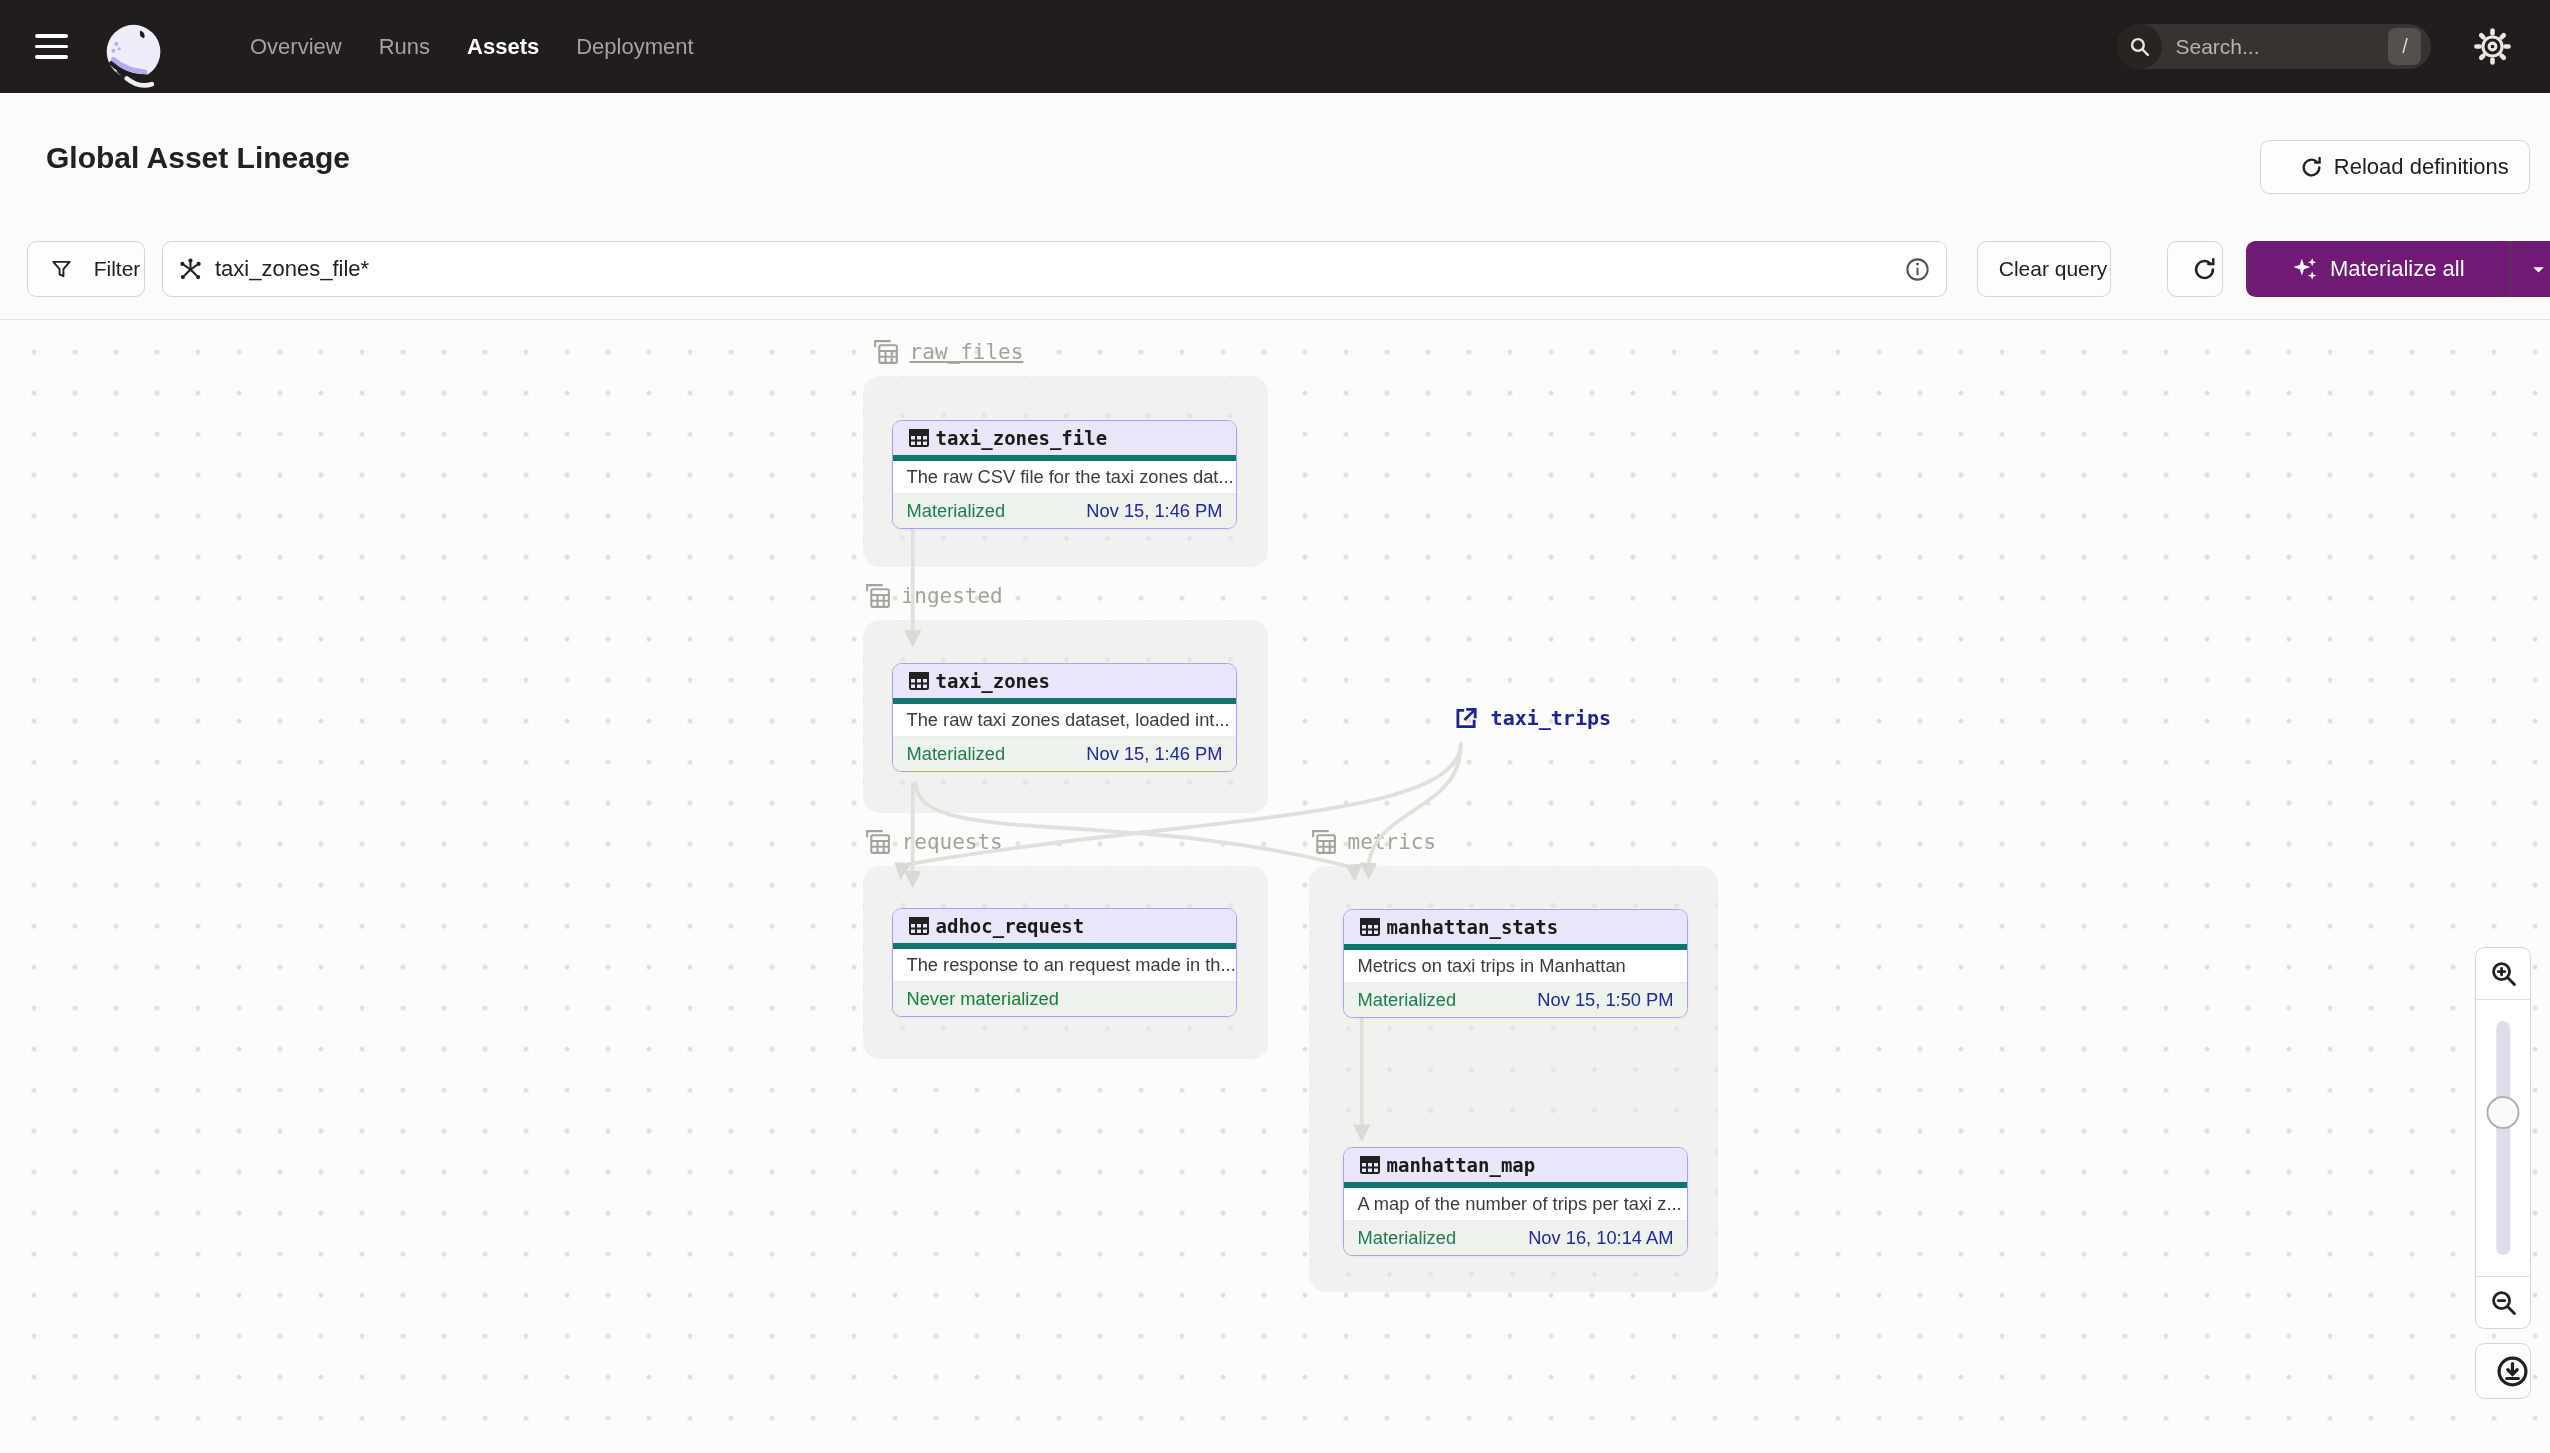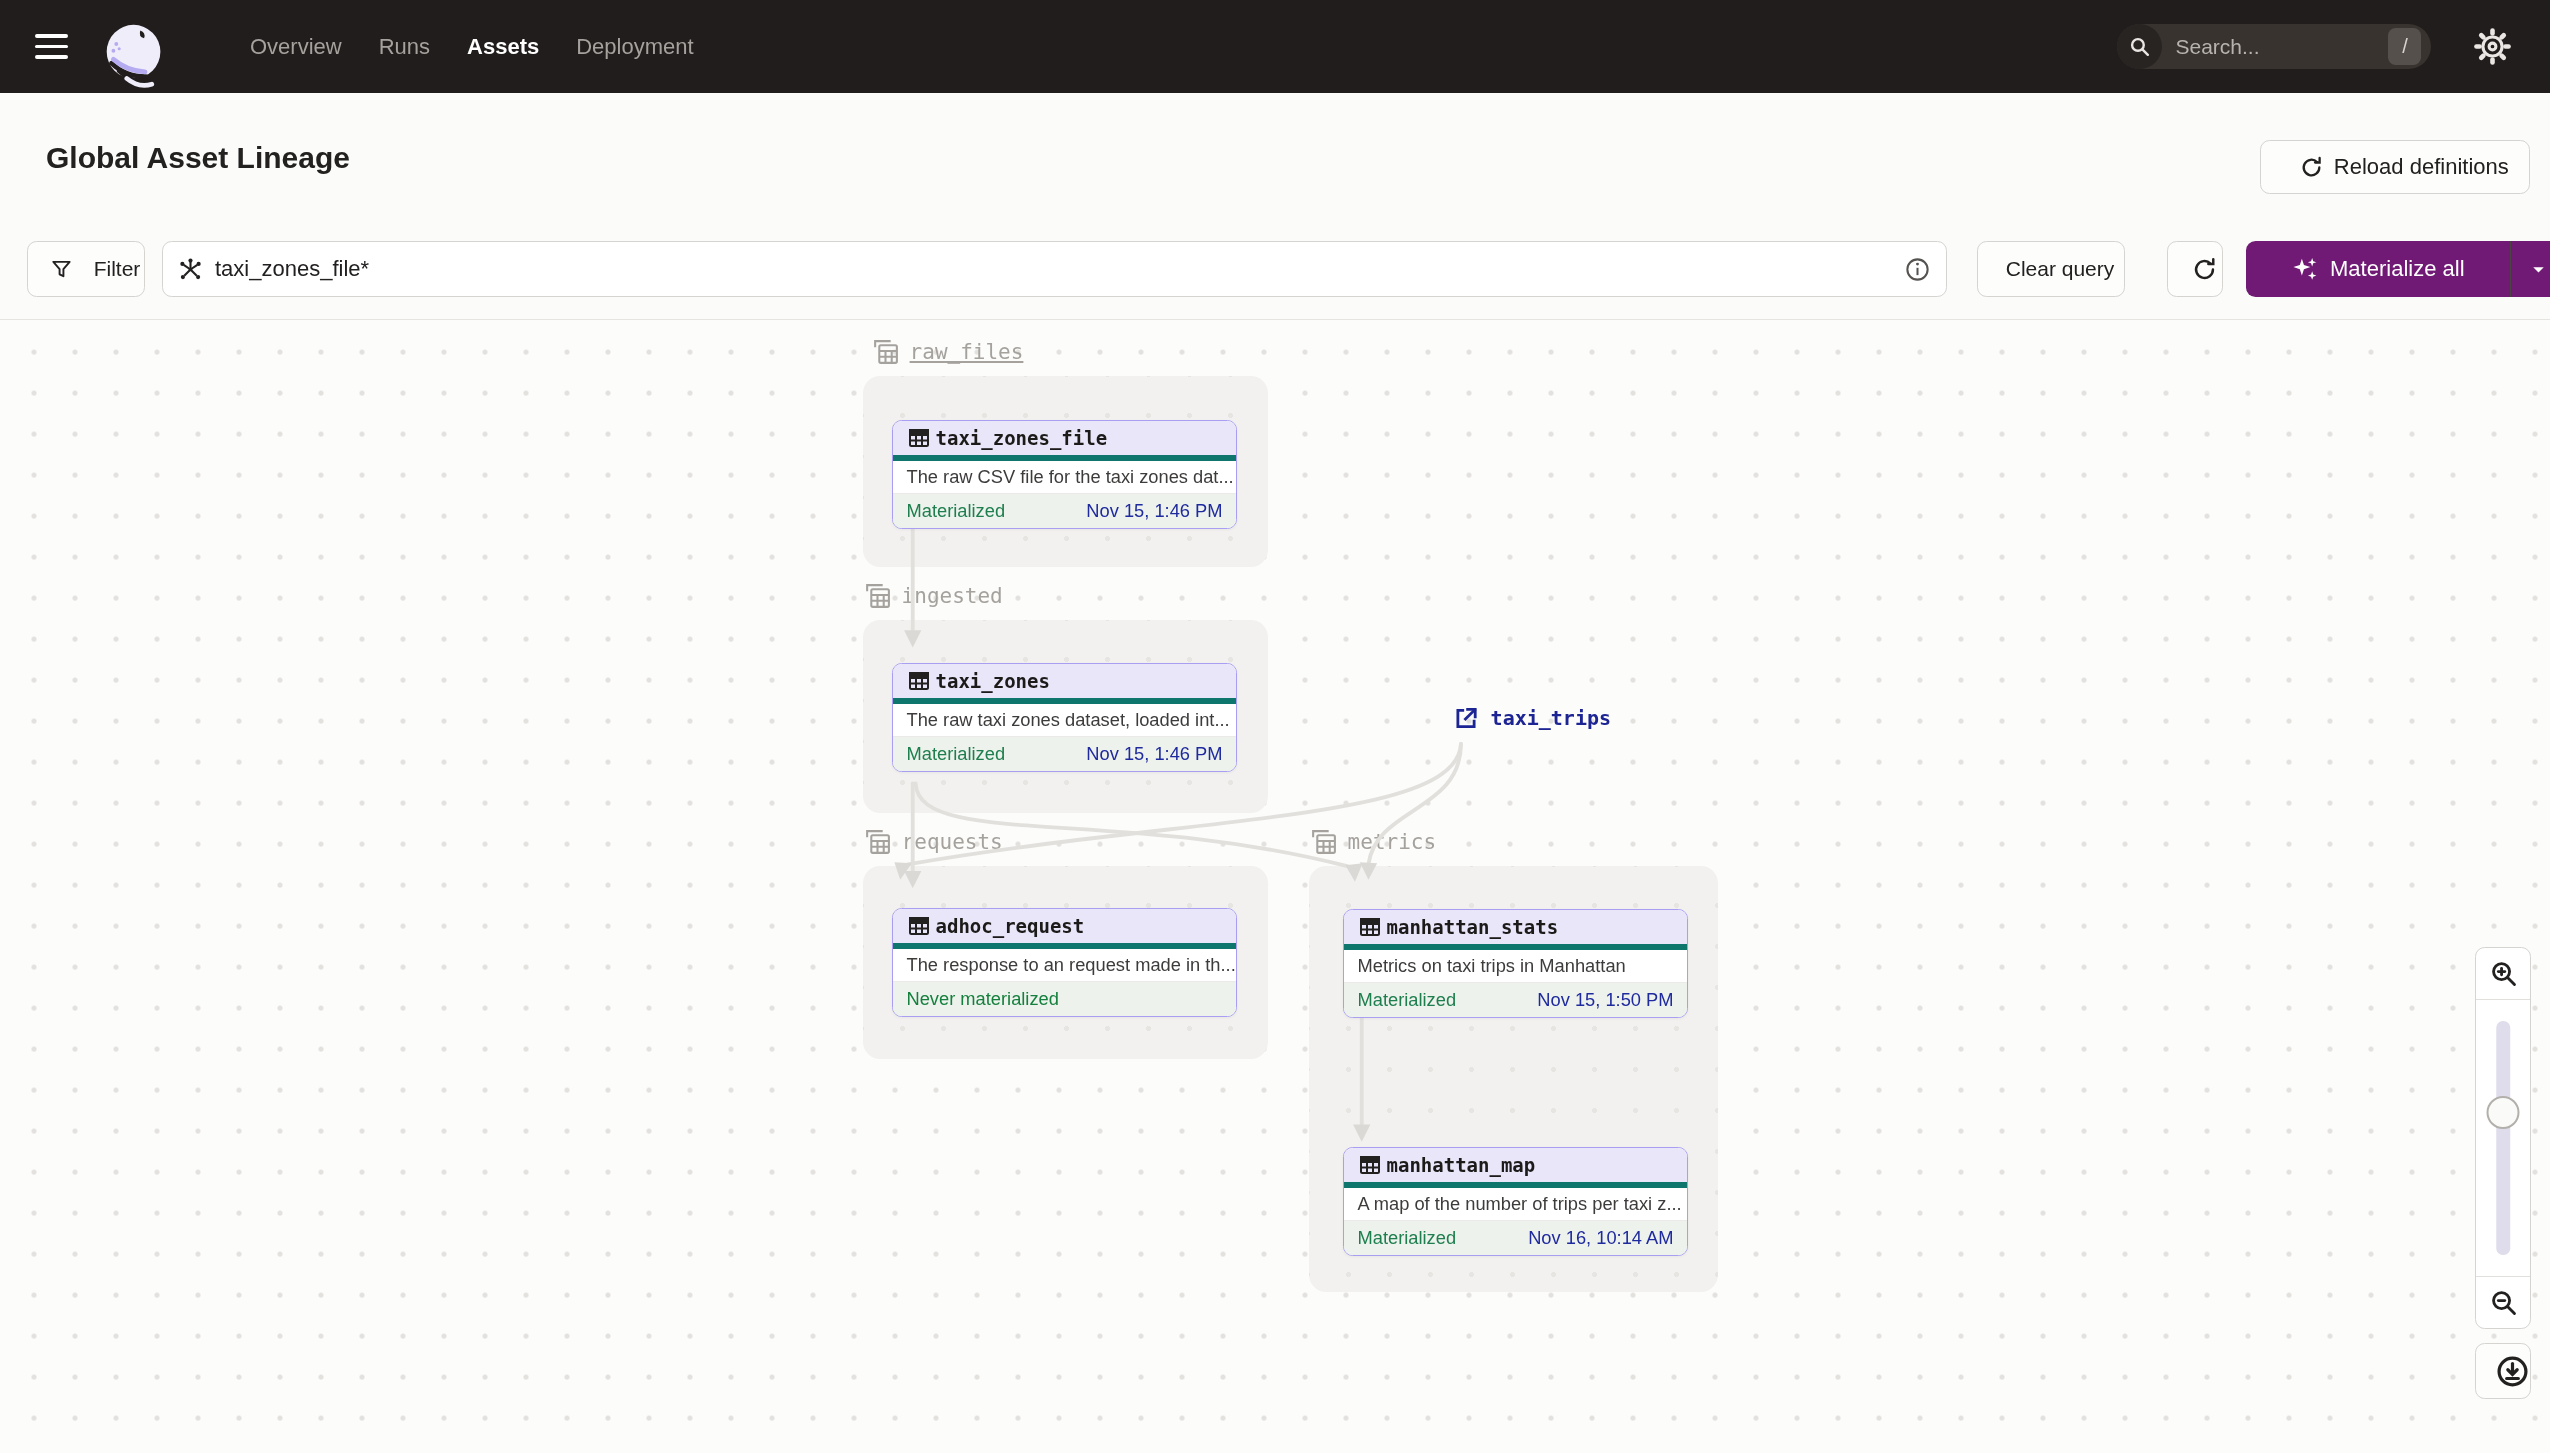--- a/index.html
+++ b/index.html
@@ -22,21 +22,21 @@
 
   
   .page-title { position:absolute; left:46px; top:141px; font-size:30px; font-weight:bold; color:#232020; }
   .btn { background:#FDFDFC; border:1px solid #D6D4D1; border-radius:9.6px; color:#232020; display:flex; align-items:center; justify-content:center; cursor:pointer;padding-left:18px; }
   .reload-btn { position:absolute; left:2260px; top:140px; width:270px; height:54px; gap:9.6px; font-size:22px; }
 
   
   .filter-btn { position:absolute; left:27px; top:241px; width:118px; height:56px; gap:21px; font-size:21px; }
   .query-input { position:absolute; left:162px; top:241px; width:1785px; height:56px; background:#FFFFFF; border:1px solid #D6D4D1; border-radius:9.6px; display:flex; align-items:center; padding:0 15.4px; gap:11.6px; }
   .query-value { flex:1; font-size:22px; color:#232020; }
-  .clear-btn { position:absolute; left:1977px; top:241px; width:148px; height:56px; font-size:21px; }
+  .clear-btn { position:absolute; left:1977px; top:241px; width:134px; height:56px; font-size:21px; }
   .refresh-btn { position:absolute; left:2167px; top:241px; width:56px; height:56px; }
   .materialize-btn { position:absolute; left:2246px; top:241px; width:320px; height:56px; background:#701a75; border-radius:9.6px; display:flex; align-items:center; color:#FFFFFF; cursor:pointer; }
   .materialize-main { flex:1; display:flex; align-items:center; justify-content:center; gap:9.6px; font-size:22px; height:100%; }
   .materialize-caret { width:56px; height:100%; border-left:1px solid #4A4541; display:flex; align-items:center; justify-content:center; }
   .toolbar-divider { position:absolute; left:0; top:319px; width:2550px; height:1px; background:#E6E4E1; }
 
   
   .canvas { position:absolute; left:0; top:320px; width:2550px; height:1133px; background-color:#FCFCFB;
     background-image: radial-gradient(#E3E1DE 2.5px, transparent 2.5px); background-size:41px 41px; background-position:13.5px 11.6px; }
   .group-box { position:absolute; background-color:#F2F1EF; border-radius:17.3px; z-index:1;

